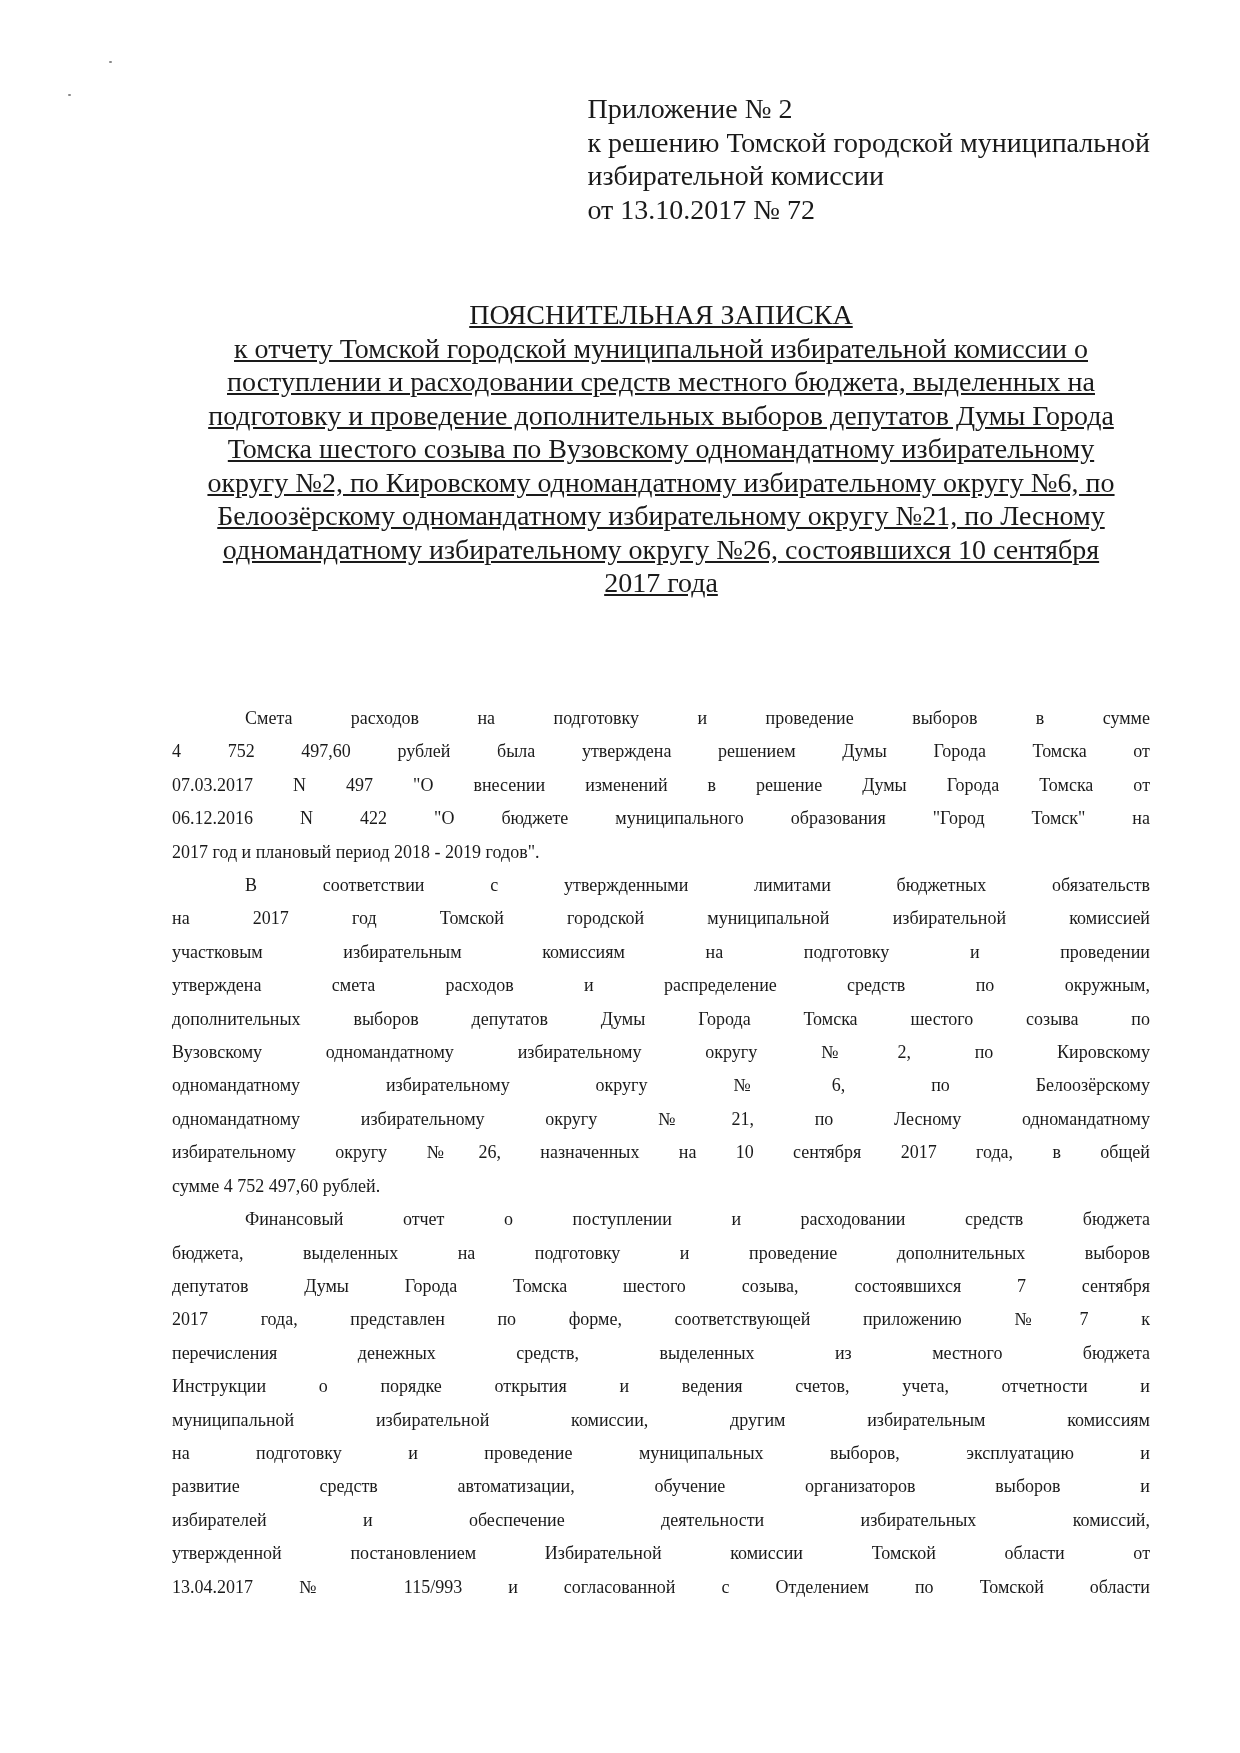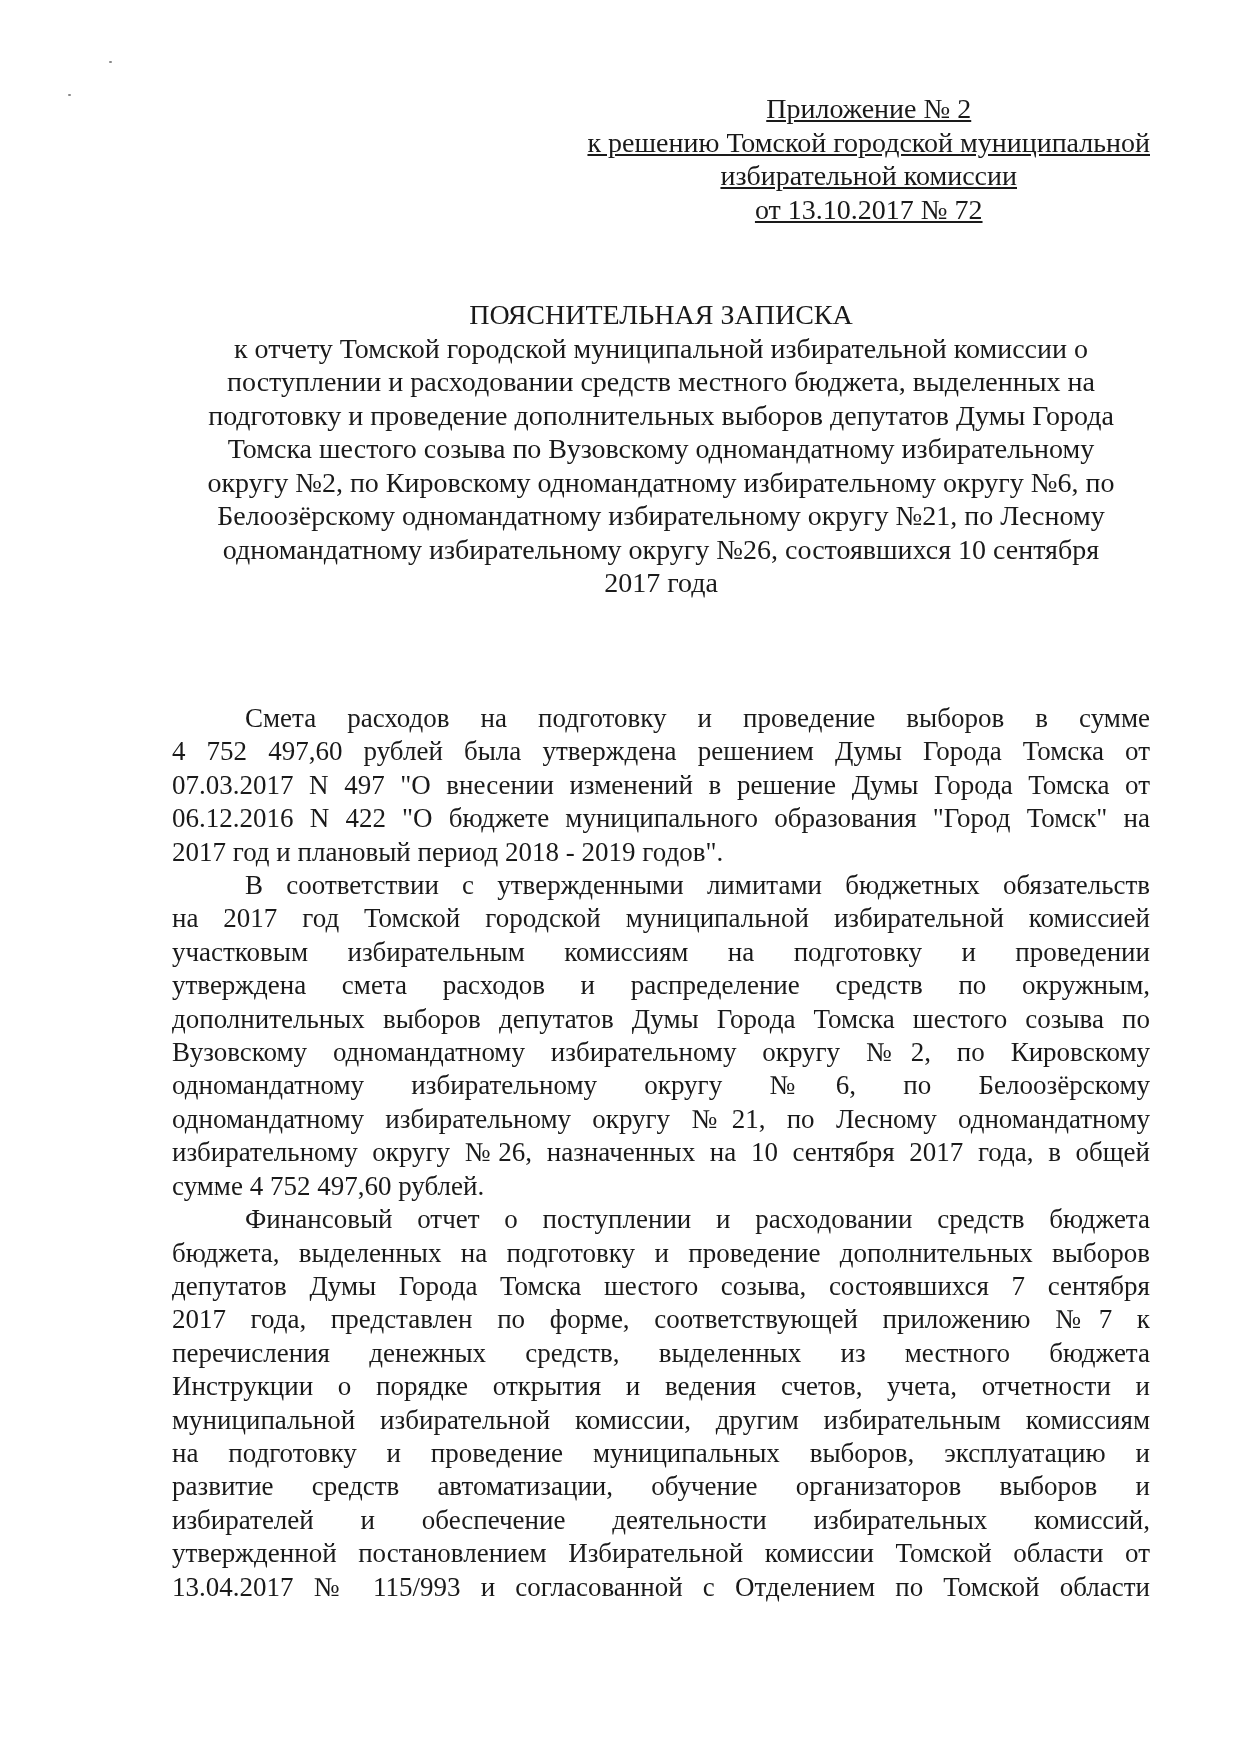--- a/index.html
+++ b/index.html
@@ -1,26 +1,26 @@
 <!DOCTYPE html>
 <html><head>
 <meta charset="utf-8">
 <style>
   html, body { margin: 0; padding: 0; background: #ffffff; }
   body { width: 1240px; height: 1753px; position: relative; overflow: hidden;
          font-family: "Liberation Serif", "DejaVu Serif", serif; color: #1a1a1a; }
   .page { position: absolute; left: 0; top: 0; width: 1240px; height: 1753px; background: #fff; }
   .speck { position: absolute; width: 3px; height: 2px; background: #888; border-radius: 1px; }
-  .header { position: absolute; right: 90px; top: 92px; text-align: center;
-            font-size: 28px; line-height: 33.5px; text-decoration: underline; }
+  .header { position: absolute; right: 90px; top: 92px; text-align: left;
+            font-size: 28px; line-height: 33.5px; }
   .title-block { position: absolute; left: 172px; width: 978px; top: 298px; text-align: center;
-                 font-size: 28px; line-height: 33.5px; }
+                 font-size: 28px; line-height: 33.5px; text-decoration: underline; }
   .title-block .title { display: block; }
   .body-text { position: absolute; left: 172px; width: 978px; top: 702px;
-               font-size: 27px; line-height: 33.4px; text-align: justify; }
+               font-size: 18px; line-height: 33.4px; text-align: justify; }
   .body-text .line { display: block; text-align: justify; text-align-last: justify; text-indent: 0; }
   .body-text .line.first { padding-left: 73px; }
   .body-text .line.last { text-align-last: left; }
 </style>
 </head>
 <body>
 
 <div class="page">
   <span class="speck" style="left:109px;top:61px;"></span>
   <span class="speck" style="left:68px;top:94px;"></span>

